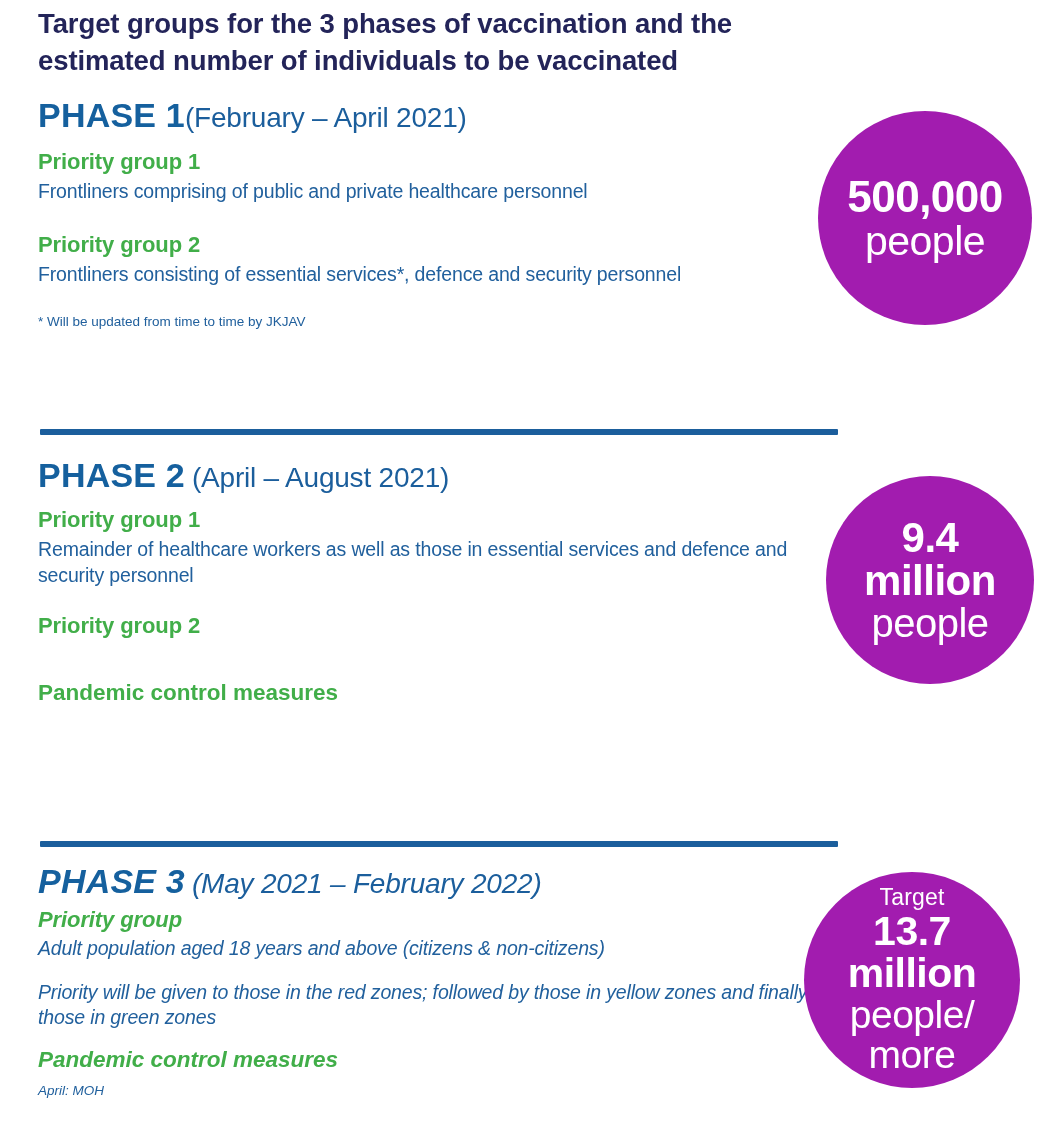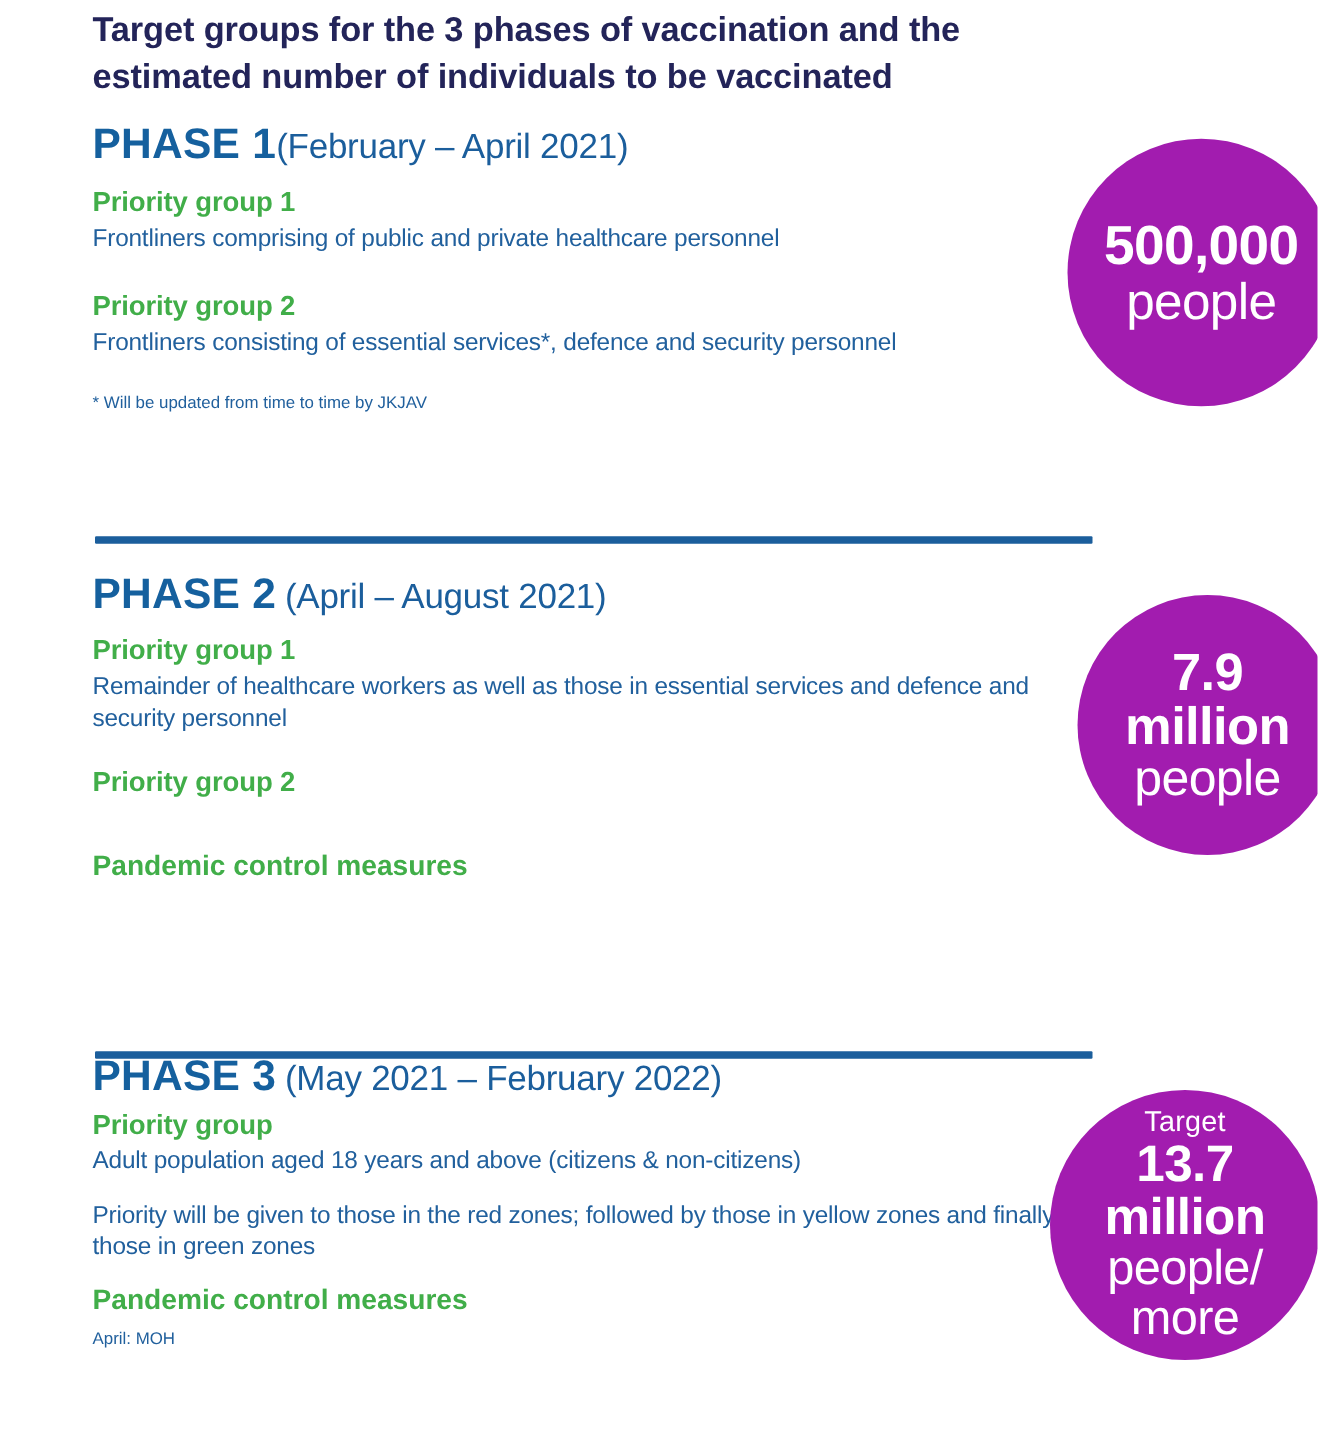--- a/index.html
+++ b/index.html
@@ -13,21 +13,20 @@
     font-family: "Liberation Sans", sans-serif;
     -webkit-font-smoothing: antialiased;
     overflow: hidden;
   }
   .page {
     position: relative;
     width: 838px;
     height: 1143px;
     background: #ffffff;
     box-sizing: border-box;
-    margin-left: 36px;
   }
 
   
   .header {
     position: absolute;
     left: 38px;
     top: 6px;
     width: 900px;
   }
   .header-title {
@@ -199,28 +198,28 @@
     <p class="pg-title">Priority group  1</p>
     <p class="pg-body" style="margin-top:4px; width:790px;">Remainder of healthcare workers as well as those in essential services and defence and security personnel</p>
     <div style="height:24px;"></div>
     <p class="pg-title">Priority group  2</p>
     <div style="height:22px;"></div>
     <div style="height:18px;"></div>
     <p class="pandemic">Pandemic control measures</p>
   </div>
 
   <div class="badge" id="badge-phase-2" style="left:826px; top:476px; width:208px; height:208px;">
-    <div class="badge-number">7.9</div>
+    <div class="badge-number">9.4</div>
     <div class="badge-unit">million</div>
     <div class="badge-people">people</div>
   </div>
 
   <div class="divider" id="divider-2" style="top:841px;"></div>
 
-  <div class="phase" id="phase-3" style="top:844px; width:800px;">
+  <div class="phase" id="phase-3" style="top:864px; width:800px;font-style:italic;">
     <div class="phase-heading">
       <span class="phase-word">PHASE 3</span><span class="phase-dates" style="padding-left:7px;">(May 2021 – February 2022)</span>
     </div>
     <div style="height:6px;"></div>
     <p class="pg-title">Priority group</p>
     <p class="pg-body" style="margin-top:3px; width:722px;">Adult population aged 18 years and above (citizens &amp; non-citizens)</p>
     <div style="height:18px;"></div>
     <p class="pg-body" style="width:790px;">Priority will be given to those in the red zones; followed by those in yellow zones and finally those in green zones</p>
     <div style="height:16px;"></div>
     <p class="pandemic">Pandemic control measures</p>

